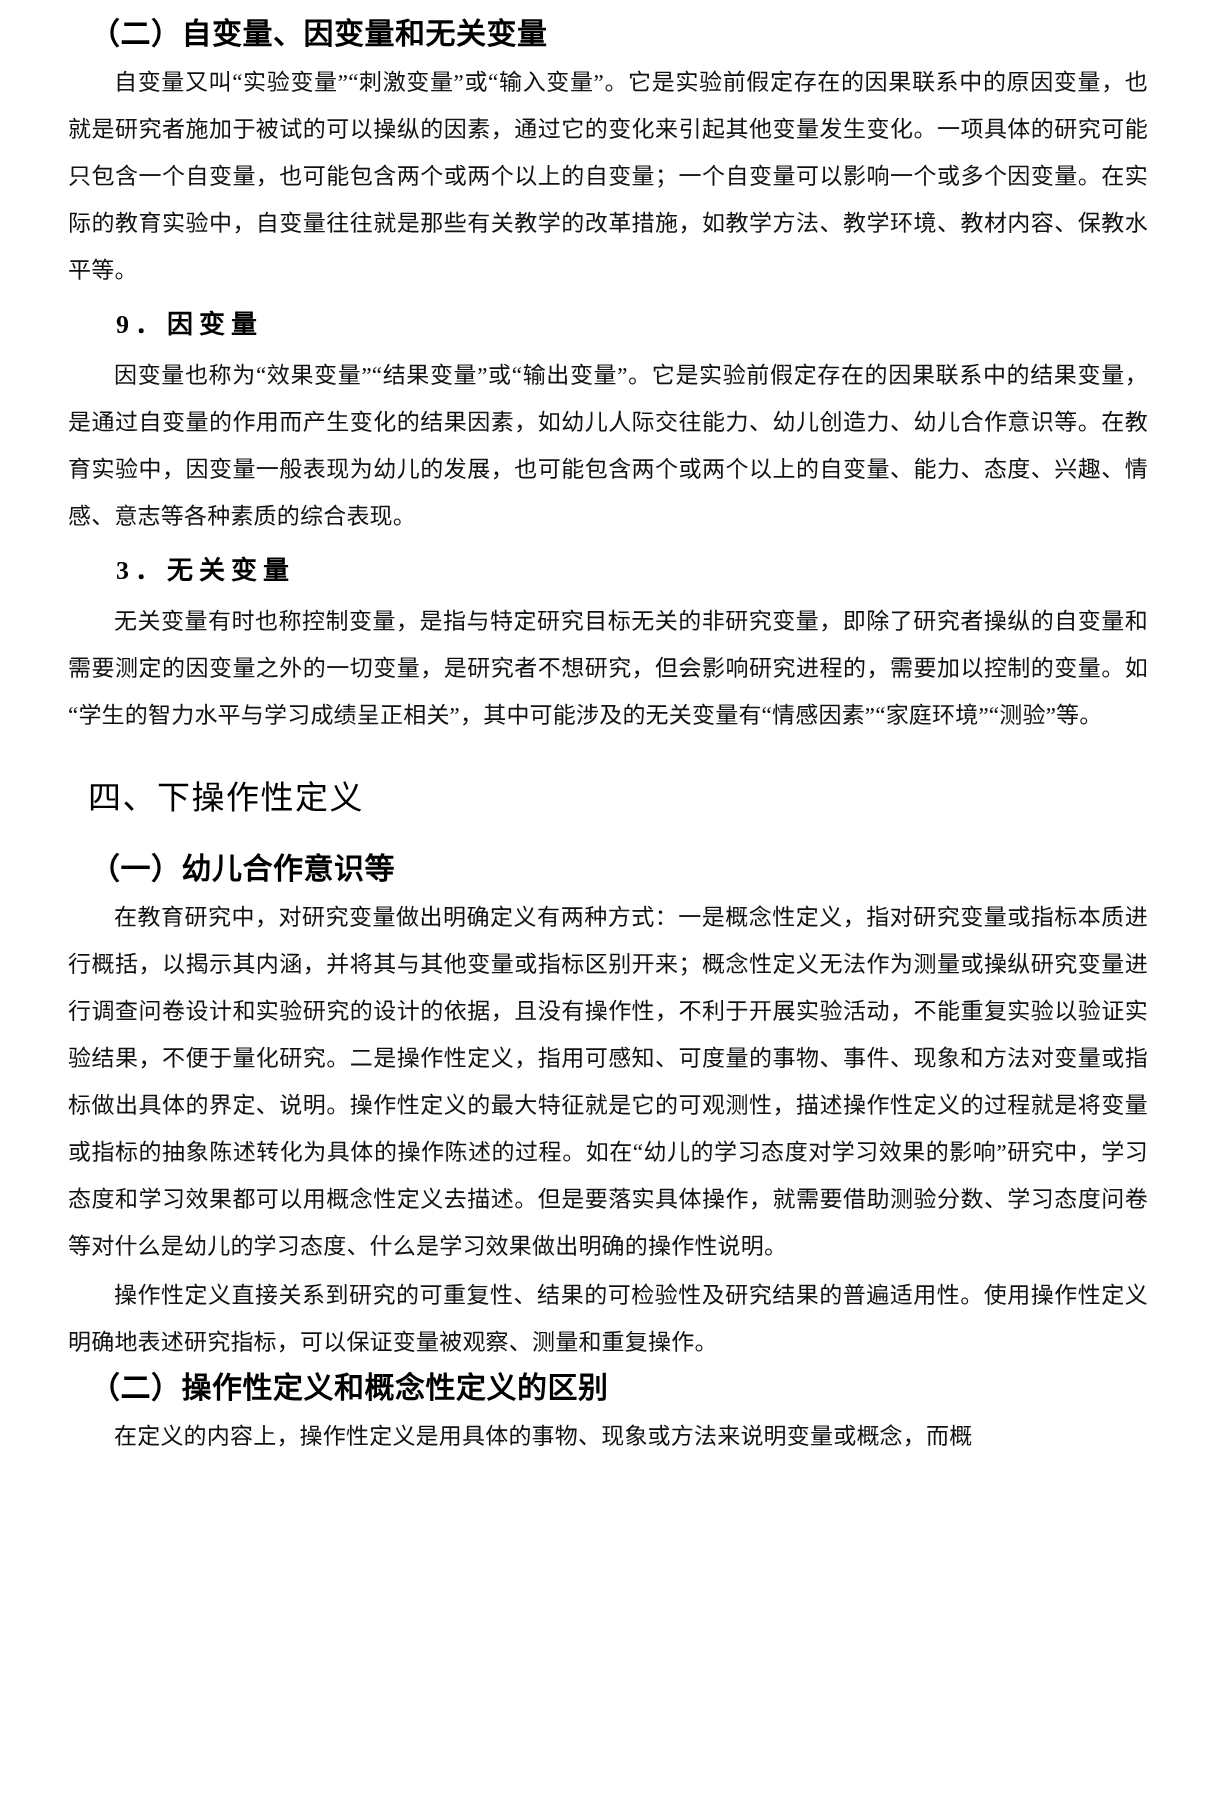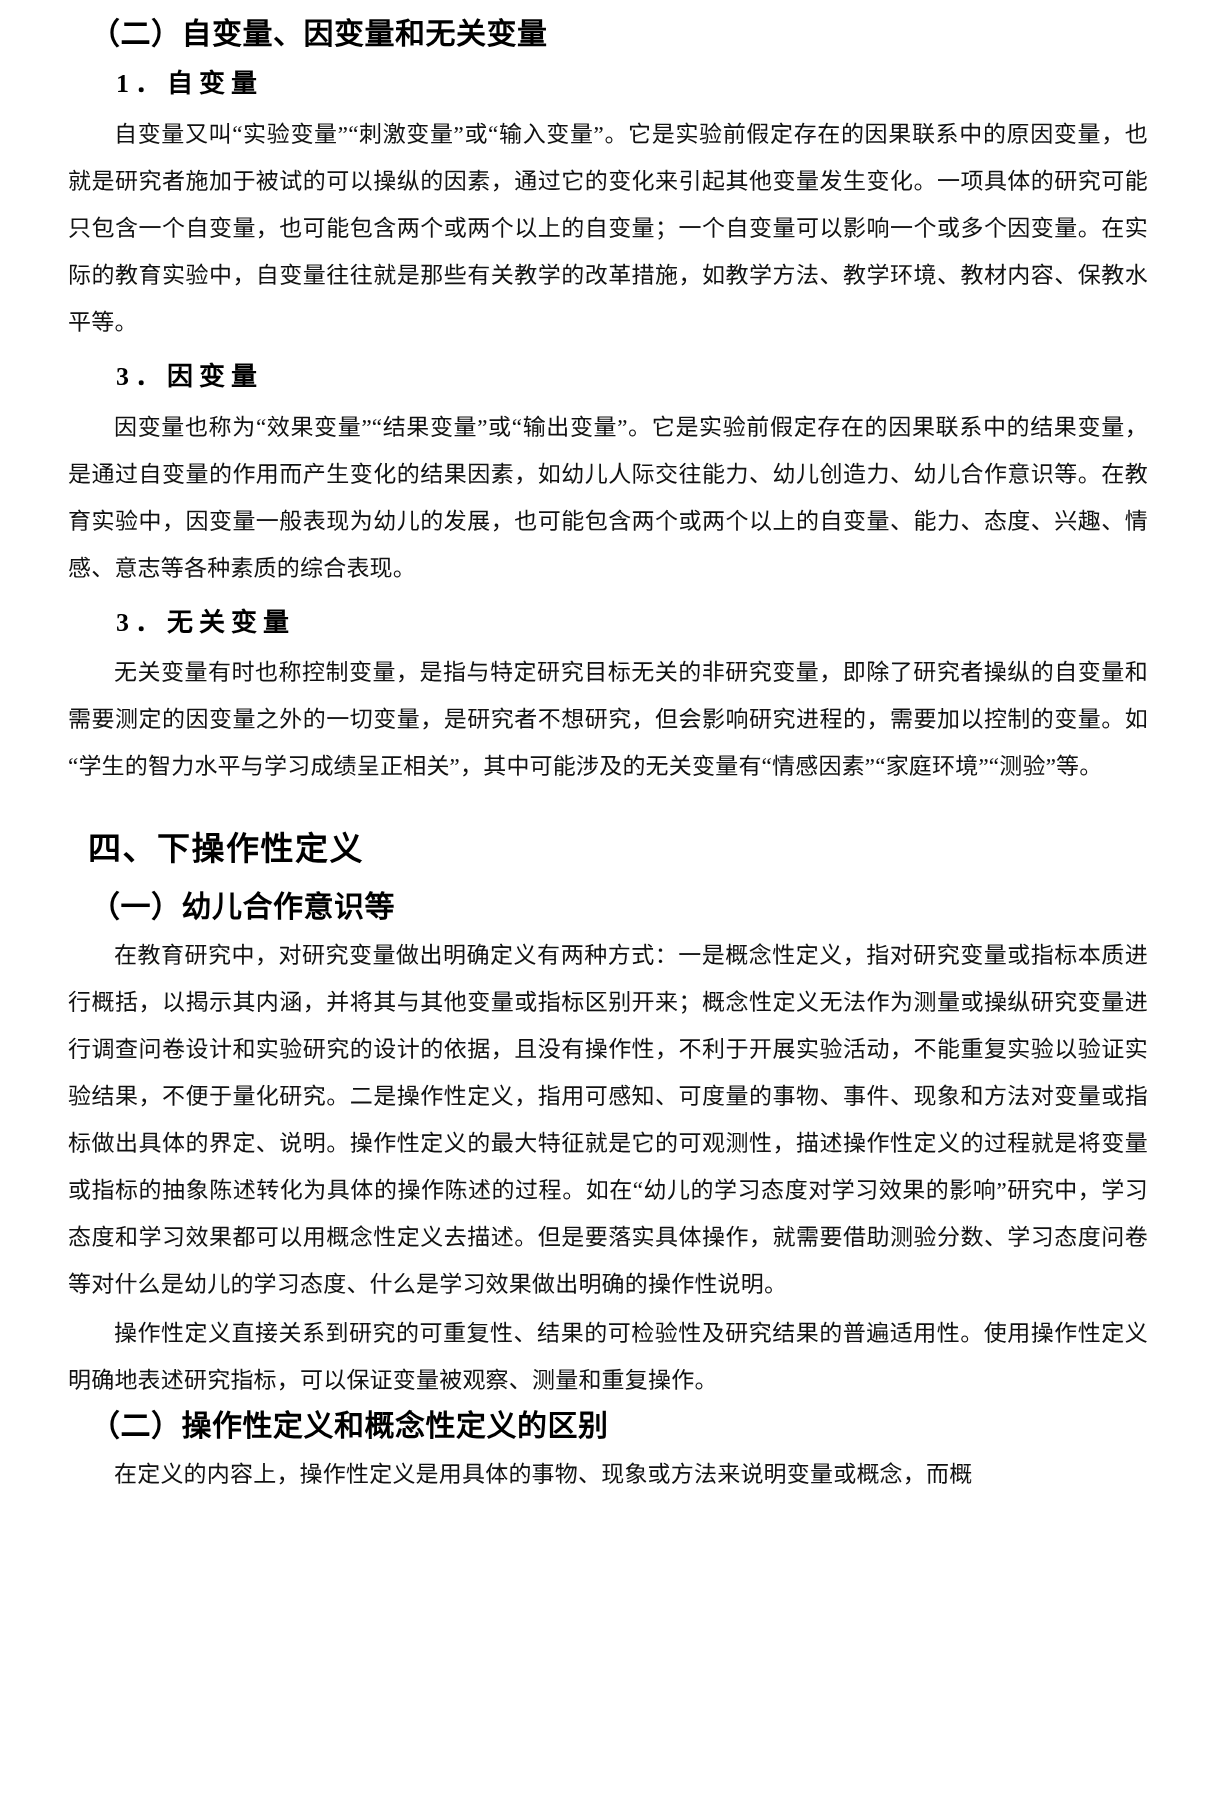--- a/index.html
+++ b/index.html
@@ -36,25 +36,25 @@
     letter-spacing: 0.5px;
     margin: 0 0 6px 0;
     padding-left: 22px;
     text-align: left;
     color: #000;
   }
 
   
   .h-main {
     font-family: "Liberation Sans", "DejaVu Sans", sans-serif;
-    font-weight: bold;
+    font-weight: normal;
     font-size: 33px;
     line-height: 1.3;
     letter-spacing: 1.5px;
-    margin: 38px 0 16px 0;
+    margin: 38px 0 30px 0;
     padding-left: 20px;
     color: #000;
   }
 
   
   .h-num {
     font-family: "Liberation Serif", "DejaVu Serif", serif;
     font-size: 26px;
     line-height: 1.3;
     letter-spacing: 6px;
@@ -85,24 +85,23 @@
     overflow: hidden;
   }
 </style>
 </head>
 <body>
 
 <div class="page">
 
   <h2 class="h-sub">（二）自变量、因变量和无关变量</h2>
 
-  <h3 class="h-num">1．自变量</h3>
   <p class="body">自变量又叫“实验变量”“刺激变量”或“输入变量”。它是实验前假定存在的因果联系中的原因变量，也就是研究者施加于被试的可以操纵的因素，通过它的变化来引起其他变量发生变化。一项具体的研究可能只包含一个自变量，也可能包含两个或两个以上的自变量；一个自变量可以影响一个或多个因变量。在实际的教育实验中，自变量往往就是那些有关教学的改革措施，如教学方法、教学环境、教材内容、保教水平等。</p>
 
-  <h3 class="h-num">3．因变量</h3>
+  <h3 class="h-num">9．因变量</h3>
   <p class="body">因变量也称为“效果变量”“结果变量”或“输出变量”。它是实验前假定存在的因果联系中的结果变量，是通过自变量的作用而产生变化的结果因素，如幼儿人际交往能力、幼儿创造力、幼儿合作意识等。在教育实验中，因变量一般表现为幼儿的发展，也可能包含两个或两个以上的自变量、能力、态度、兴趣、情感、意志等各种素质的综合表现。</p>
 
   <h3 class="h-num">3．无关变量</h3>
   <p class="body">无关变量有时也称控制变量，是指与特定研究目标无关的非研究变量，即除了研究者操纵的自变量和需要测定的因变量之外的一切变量，是研究者不想研究，但会影响研究进程的，需要加以控制的变量。如“学生的智力水平与学习成绩呈正相关”，其中可能涉及的无关变量有“情感因素”“家庭环境”“测验”等。</p>
 
   <h1 class="h-main">四、下操作性定义</h1>
 
   <h2 class="h-sub">（一）幼儿合作意识等</h2>
   <p class="body">在教育研究中，对研究变量做出明确定义有两种方式：一是概念性定义，指对研究变量或指标本质进行概括，以揭示其内涵，并将其与其他变量或指标区别开来；概念性定义无法作为测量或操纵研究变量进行调查问卷设计和实验研究的设计的依据，且没有操作性，不利于开展实验活动，不能重复实验以验证实验结果，不便于量化研究。二是操作性定义，指用可感知、可度量的事物、事件、现象和方法对变量或指标做出具体的界定、说明。操作性定义的最大特征就是它的可观测性，描述操作性定义的过程就是将变量或指标的抽象陈述转化为具体的操作陈述的过程。如在“幼儿的学习态度对学习效果的影响”研究中，学习态度和学习效果都可以用概念性定义去描述。但是要落实具体操作，就需要借助测验分数、学习态度问卷等对什么是幼儿的学习态度、什么是学习效果做出明确的操作性说明。</p>
   <p class="body">操作性定义直接关系到研究的可重复性、结果的可检验性及研究结果的普遍适用性。使用操作性定义明确地表述研究指标，可以保证变量被观察、测量和重复操作。</p>

